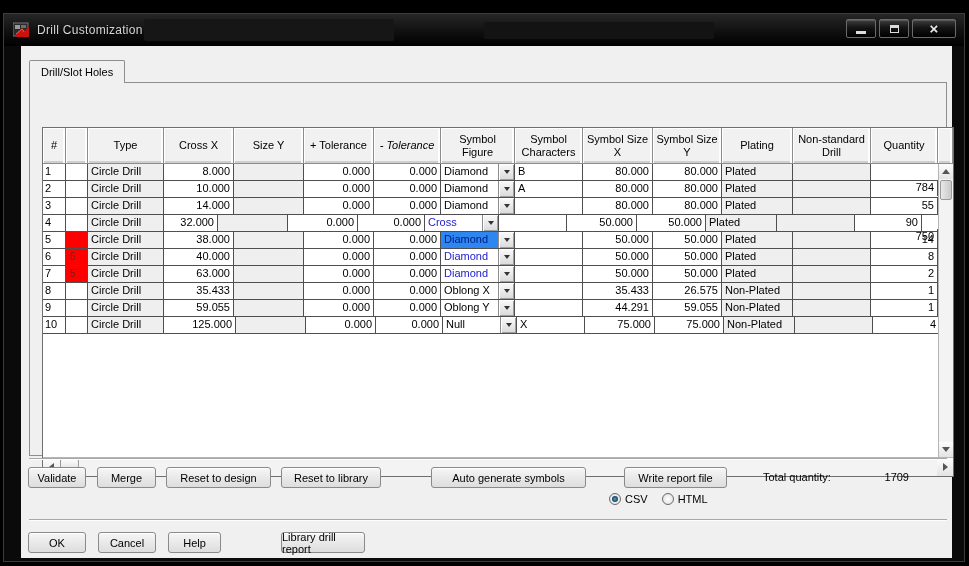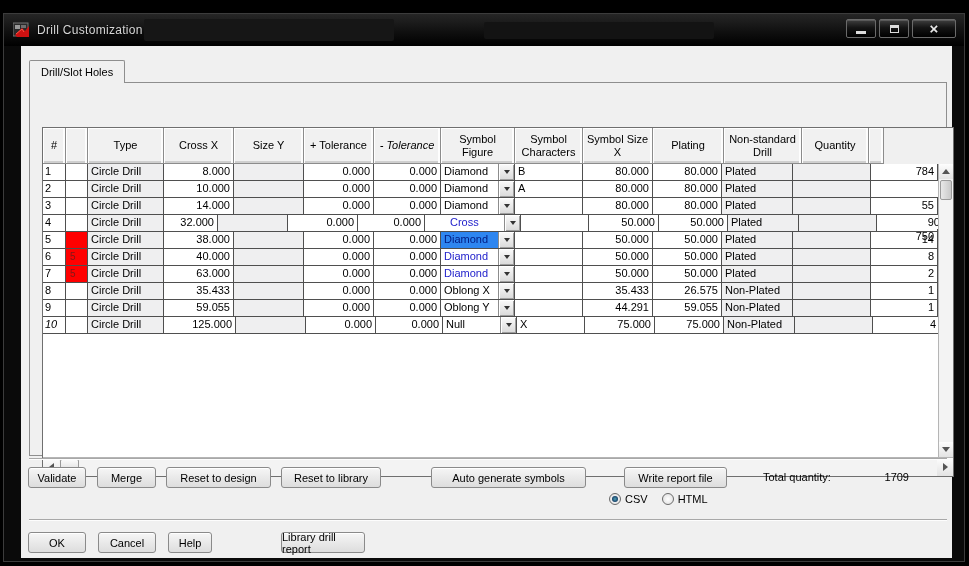--- a/index.html
+++ b/index.html
@@ -84,21 +84,21 @@
        display:flex;align-items:center;justify-content:center;cursor:pointer;
        box-shadow:inset 0 1px 0 #fff;font-family:"Liberation Sans",sans-serif;}
   .b-validate{left:7px;top:421px;width:58px;}
   .b-merge{left:76px;top:421px;width:59px;}
   .b-resetdesign{left:145px;top:421px;width:105px;}
   .b-resetlibrary{left:260px;top:421px;width:100px;}
   .b-autogen{left:410px;top:421px;width:155px;}
   .b-writereport{left:603px;top:421px;width:103px;}
   .b-ok{left:7px;top:486px;width:58px;}
   .b-cancel{left:77px;top:486px;width:58px;}
-  .b-help{left:147px;top:486px;width:44px;}
+  .b-help{left:147px;top:486px;width:53px;}
   .b-librep{left:260px;top:486px;width:84px;}
 
   .radio-row{position:absolute;left:588px;top:447px;display:flex;align-items:center;font-size:11px;}
   .radio{display:flex;align-items:center;margin-right:14px;cursor:pointer;}
   .radio-circle{width:12px;height:12px;border-radius:50%;border:1px solid #6b6b6b;
                 background:radial-gradient(#ffffff,#dcdcdc);margin-right:4px;position:relative;flex:none;}
   .radio.checked .radio-circle::after{content:"";position:absolute;left:2px;top:2px;width:6px;height:6px;
                 border-radius:50%;background:radial-gradient(#4fa0b5 0%,#143d66 70%);}
   .total-label{position:absolute;left:742px;top:425px;font-size:11px;color:#000;}
   .total-value{position:absolute;left:838px;top:425px;width:50px;font-size:11px;text-align:right;color:#000;}
@@ -143,20 +143,21 @@
             <div class="hcell" style="width: 23px;">#</div>
             <div class="hcell" style="width: 22px;"></div>
             <div class="hcell" style="width: 76px;">Type</div>
             <div class="hcell" style="width: 70px;">Cross X</div>
             <div class="hcell" style="width: 70px;">Size Y</div>
             <div class="hcell" style="width: 70px;">+ Tolerance</div>
             <div class="hcell" style="width: 67px; font-style: italic;">- Tolerance</div>
             <div class="hcell" style="width: 74px;">Symbol Figure</div>
             <div class="hcell" style="width: 68px;">Symbol Characters</div>
             <div class="hcell" style="width: 70px;">Symbol Size X</div>
+            <div class="hcell" style="width: 69px;">Symbol Size Y</div>
             <div class="hcell" style="width: 71px;">Plating</div>
             <div class="hcell" style="width: 78px;">Non-standard Drill</div>
             <div class="hcell" style="width: 67px;">Quantity</div>
             <div class="hcell" style="width: 15px;"></div>
           </div>
         <div class="grid-body" id="grid-body">
             <div class="row">
               <div class="cell num" style="width: 23px;">1</div>
               <div class="cell" style="width: 22px;"></div>
               <div class="cell ro" style="width: 76px;">Circle Drill</div>
@@ -168,21 +169,21 @@
                 <span class="symtext">Diamond</span>
                 <span class="dropbtn">
                   <span class="tri-down"></span>
                 </span>
               </div>
               <div class="cell" style="width: 68px;">B</div>
               <div class="cell right" style="width: 70px;">80.000</div>
               <div class="cell right" style="width: 69px;">80.000</div>
               <div class="cell ro" style="width: 71px;">Plated</div>
               <div class="cell ro" style="width: 78px;"></div>
-              <div class="cell right" style="width: 67px;">784</div>
+              <div class="cell right" style="width: 67px; margin-top: 16px;">784</div>
             </div>
             <div class="row">
               <div class="cell num" style="width: 23px;">2</div>
               <div class="cell" style="width: 22px;"></div>
               <div class="cell ro" style="width: 76px;">Circle Drill</div>
               <div class="cell right" style="width: 70px;">10.000</div>
               <div class="cell right ro" style="width: 70px;"></div>
               <div class="cell right" style="width: 70px;">0.000</div>
               <div class="cell right" style="width: 67px;">0.000</div>
               <div class="cell symfig" style="width: 74px;">
@@ -220,21 +221,21 @@
               <div class="cell right" style="width: 67px;">55</div>
             </div>
             <div class="row">
               <div class="cell num" style="width: 23px;">4</div>
               <div class="cell" style="width: 22px;"></div>
               <div class="cell ro" style="width: 76px;">Circle Drill</div>
               <div class="cell right" style="width: 54px;">32.000</div>
               <div class="cell right ro" style="width: 70px;"></div>
               <div class="cell right" style="width: 70px;">0.000</div>
               <div class="cell right" style="width: 67px;">0.000</div>
-              <div class="cell symfig" style="width: 74px; margin-left: 22px;">
+              <div class="cell symfig" style="width: 74px;">
                 <span class="symtext blue">Cross</span>
                 <span class="dropbtn">
                   <span class="tri-down"></span>
                 </span>
               </div>
               <div class="cell" style="width: 68px;"></div>
               <div class="cell right" style="width: 70px;">50.000</div>
               <div class="cell right" style="width: 69px;">50.000</div>
               <div class="cell ro" style="width: 71px;">Plated</div>
               <div class="cell ro" style="width: 78px;"></div>
@@ -339,21 +340,21 @@
                 </span>
               </div>
               <div class="cell" style="width: 68px;"></div>
               <div class="cell right" style="width: 70px;">44.291</div>
               <div class="cell right" style="width: 69px;">59.055</div>
               <div class="cell ro" style="width: 71px;">Non-Plated</div>
               <div class="cell ro" style="width: 78px;"></div>
               <div class="cell right" style="width: 67px;">1</div>
             </div>
             <div class="row">
-              <div class="cell num" style="width: 23px; font-style: italic;">10</div>
+              <div class="cell num" style="width: 23px;">10</div>
               <div class="cell" style="width: 22px;"></div>
               <div class="cell ro" style="width: 76px;">Circle Drill</div>
               <div class="cell right" style="width: 72px;">125.000</div>
               <div class="cell right ro" style="width: 70px;"></div>
               <div class="cell right" style="width: 70px;">0.000</div>
               <div class="cell right" style="width: 67px;">0.000</div>
               <div class="cell symfig" style="width: 74px;">
                 <span class="symtext">Null</span>
                 <span class="dropbtn">
                   <span class="tri-down"></span>

